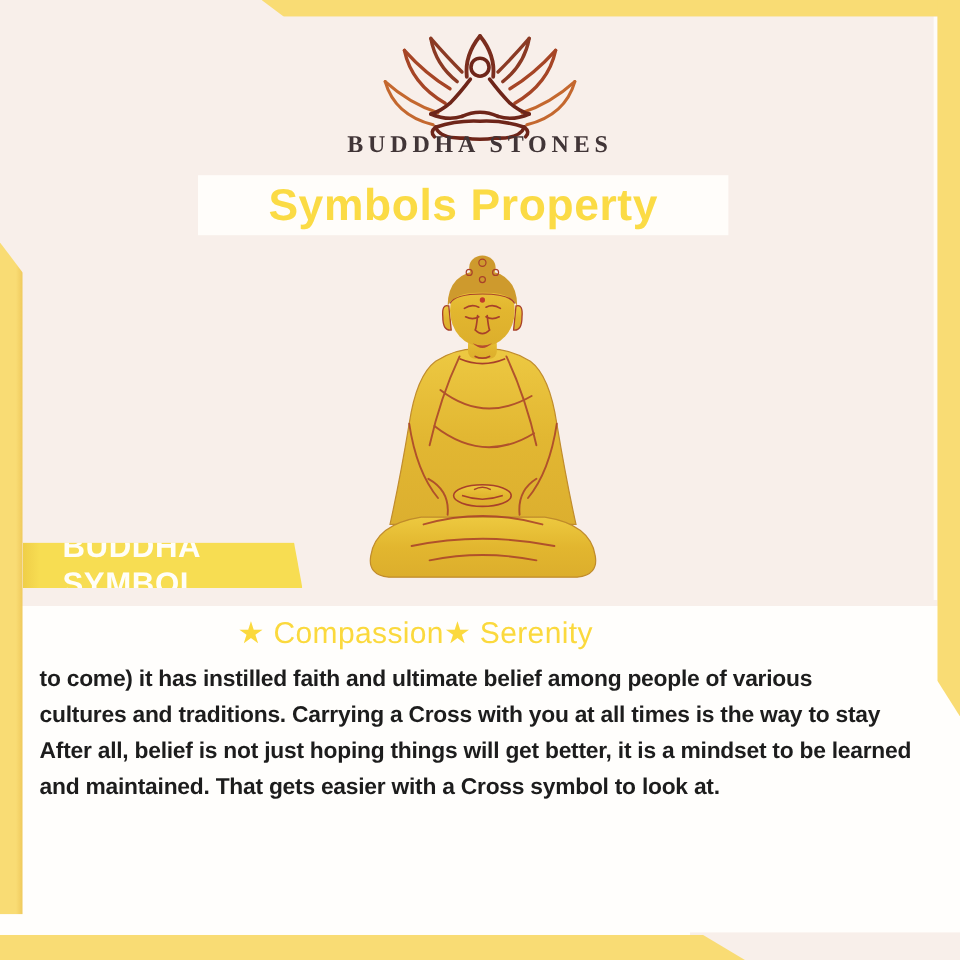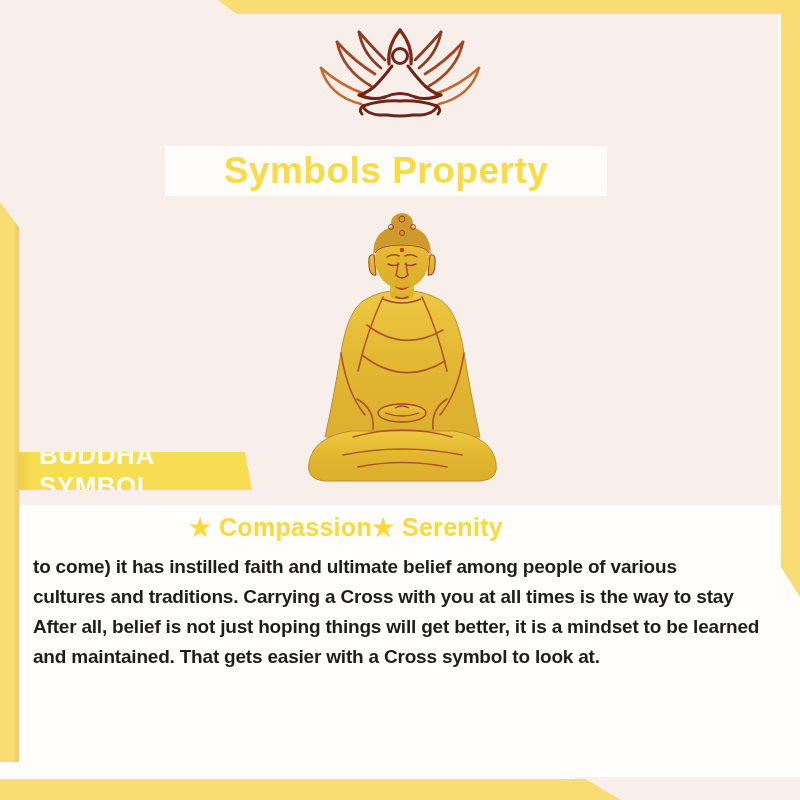--- a/index.html
+++ b/index.html
@@ -36,25 +36,25 @@
 
   
   .buddha{left:295px;top:203px;width:215px;height:292px;}
 
   
   .ribbon{left:19px;top:452px;width:233px;height:38px;
           background:linear-gradient(to right,#EFCE48 0,#F7DD52 14px,#F7DD52 100%);
           clip-path:polygon(0 0,97% 0,100% 100%,0 100%);
           display:flex;align-items:center;}
   .ribbon-text{color:#FFFEF8;font-size:26px;font-weight:700;letter-spacing:.5px;
-          padding-left:20px;}
+          padding-left:33px;}
 
   
   .traits{left:0;top:513px;width:692px;text-align:center;
-          font-weight:700;font-size:25px;color:#FBD93D;letter-spacing:.3px;}
+          font-weight:400;font-size:25px;color:#FBD93D;letter-spacing:.3px;}
 
   
   .paragraph{left:33px;top:552px;width:745px;color:#1D1D1D;}
   .para-line{height:30px;line-height:30px;font-size:19px;font-weight:700;
           letter-spacing:-0.2px;white-space:nowrap;}
 </style>
 </head>
 <body>
 
 <div class="canvas">
@@ -104,20 +104,21 @@
         <path d="M93,40 Q102,52 110,60 Q118,67 126,69"></path>
         <path d="M126,69 Q112,75 100,71"></path>
         <path d="M70,71 Q85,64 100,71"></path>
         <path d="M48,80 Q66,74 85,75 Q104,74 122,80"></path>
         <path d="M122,80 Q118,90 98,89 Q85,91 72,89 Q52,90 48,80"></path>
         <path d="M48,80 Q43,84 47,88"></path>
         <path d="M122,80 Q127,84 123,88"></path>
       </g>
     </svg>
   </div>
+  <div class="abs brand-name">BUDDHA STONES</div>
 
   <div class="abs title-bar">
     <span class="title-text">Symbols Property</span>
   </div>
 
   <div class="abs buddha">
     <svg width="215" height="292" viewBox="0 0 215 292">
       <defs>
         <linearGradient id="gold" x1="0" y1="0" x2="0" y2="1">
           <stop offset="0" stop-color="#EDC93F"></stop>

